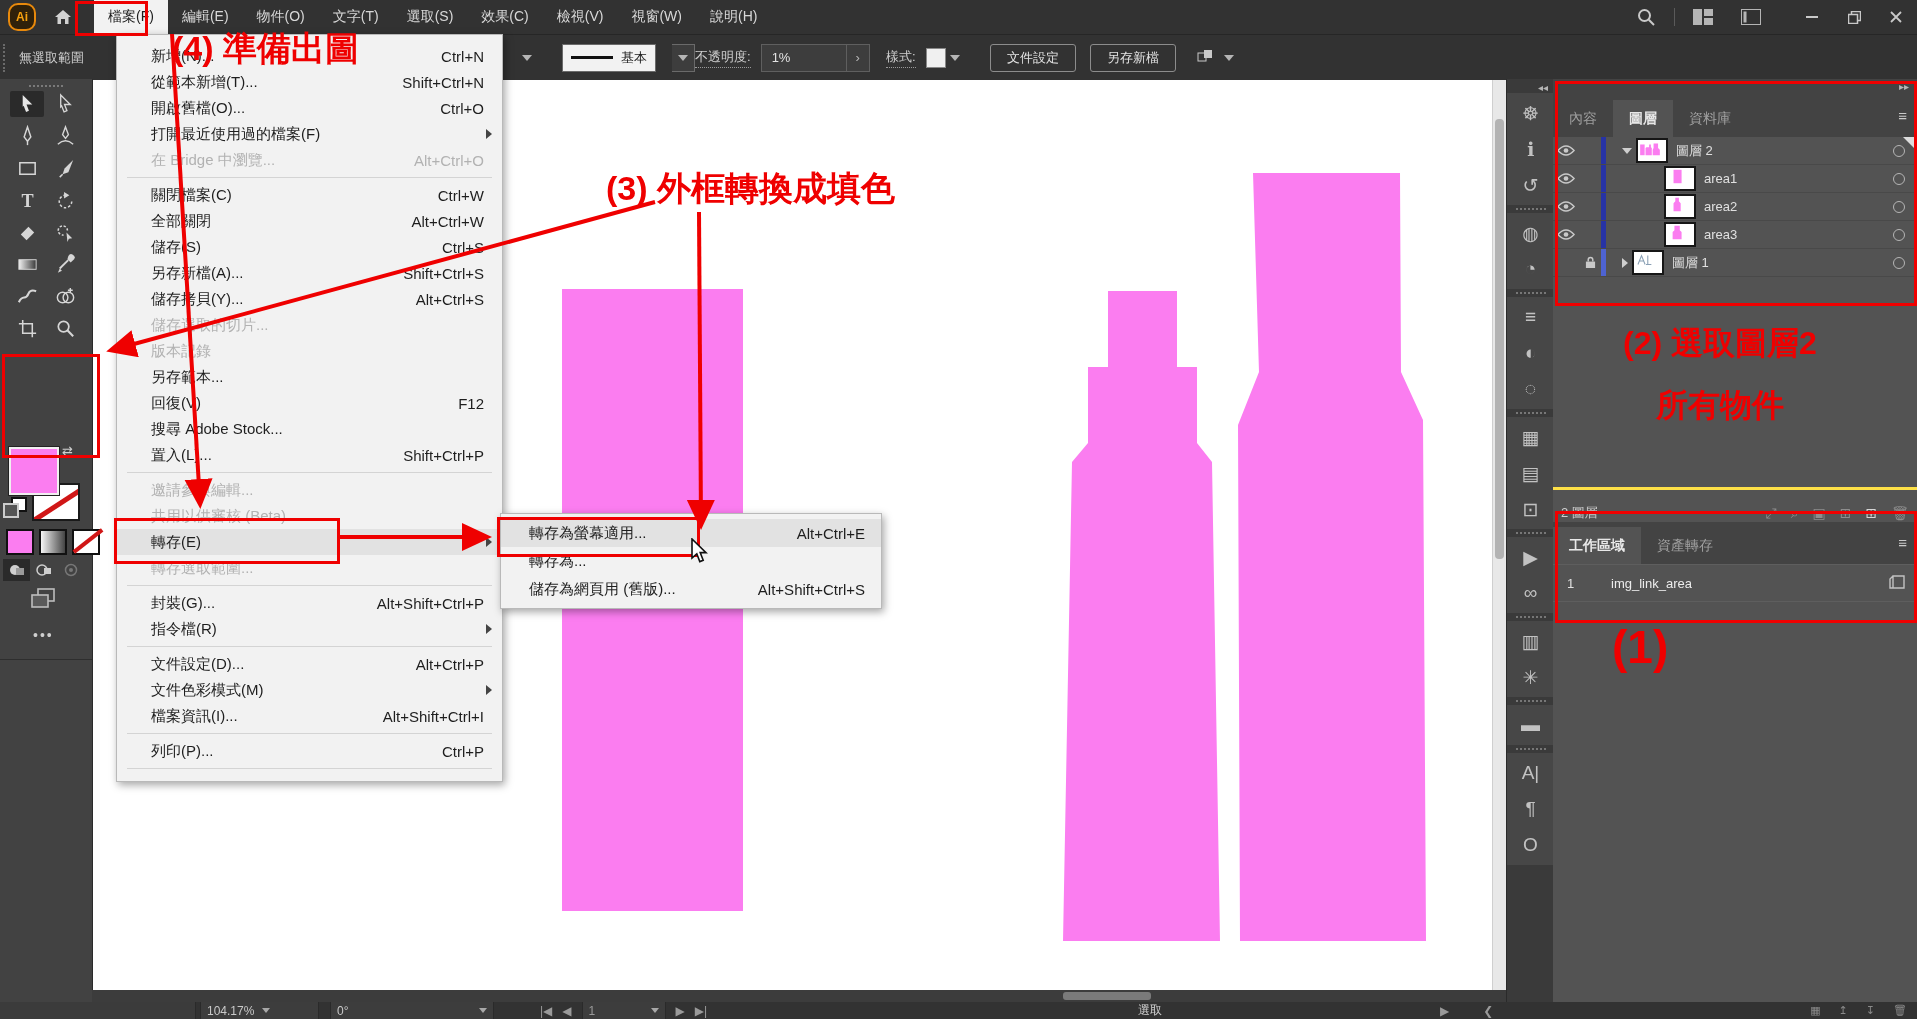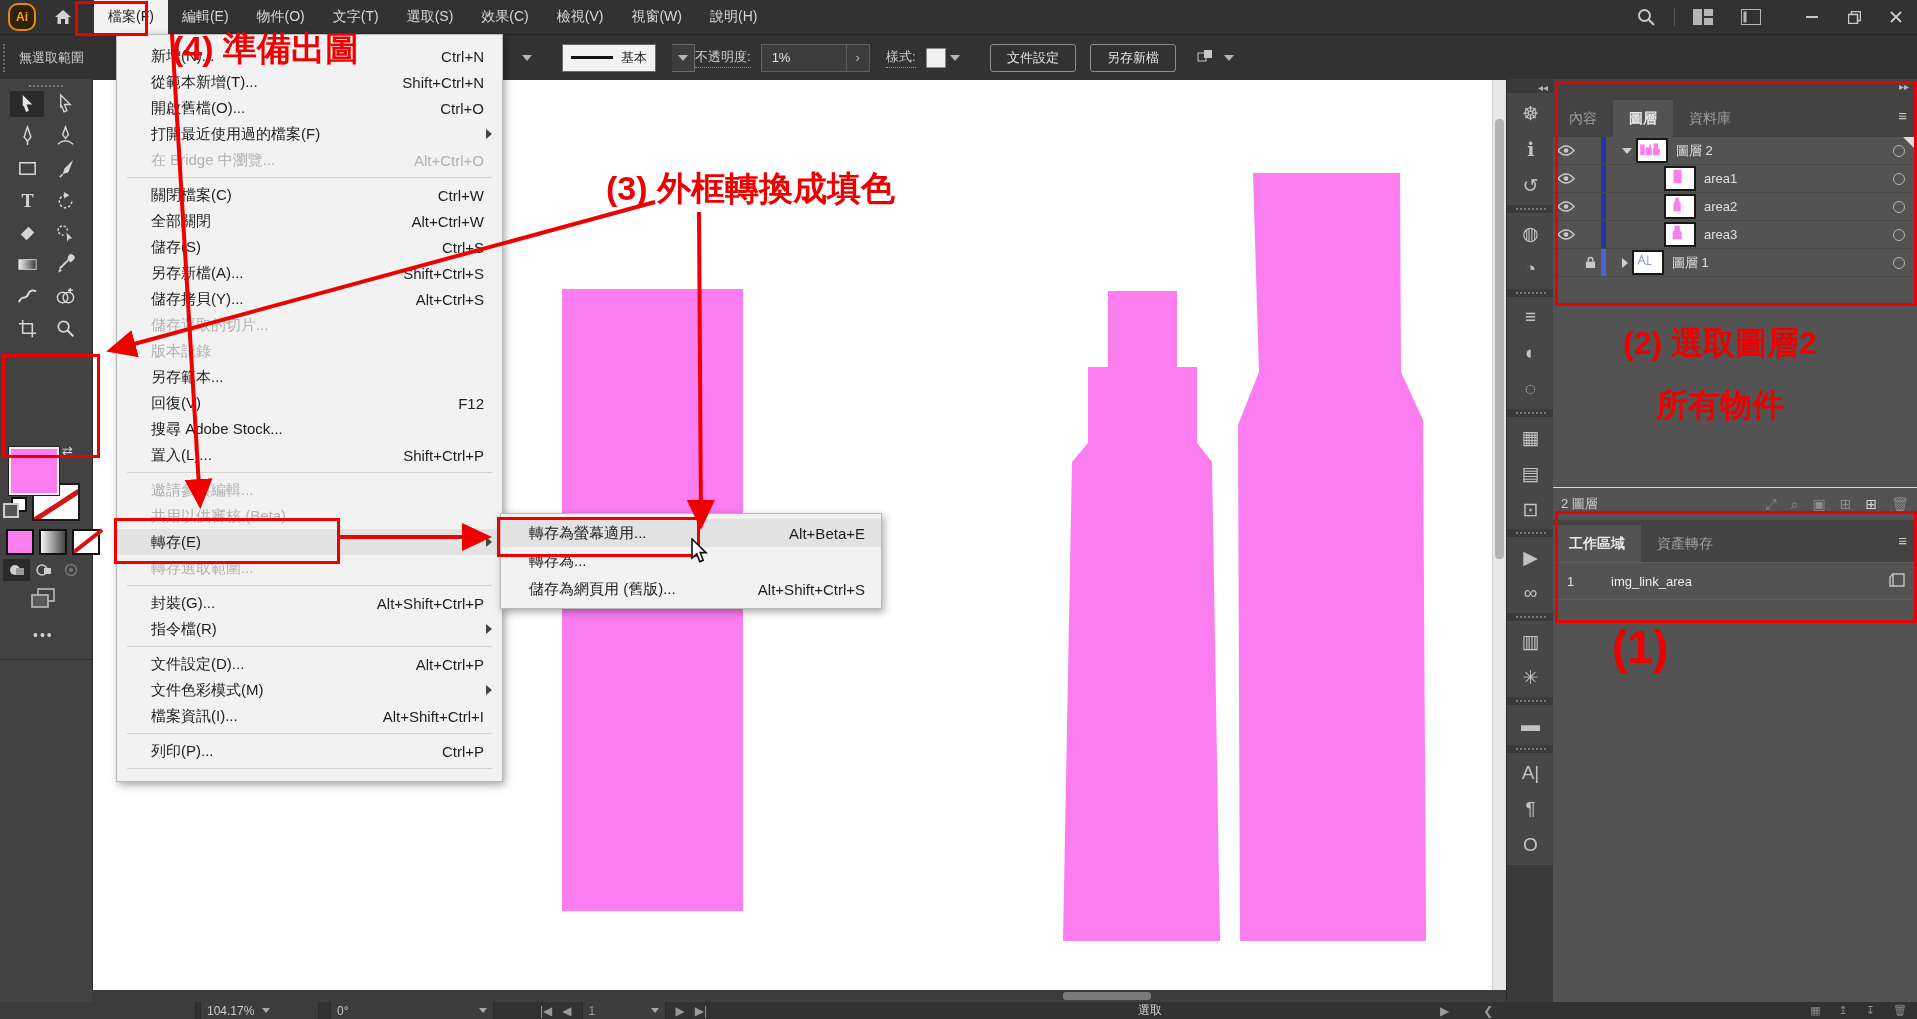--- a/index.html
+++ b/index.html
@@ -99,21 +99,21 @@
   .eye-col{width:26px;display:flex;justify-content:center;}
   .lock-col{width:22px;display:flex;justify-content:center;}
   .sel-bar{width:5px;align-self:stretch;}
   .chev{width:0;height:0;margin:0 4px;}
   .chev.down{border-left:5px solid transparent;border-right:5px solid transparent;border-top:6px solid #cfcfcf;}
   .chev.right{border-top:5px solid transparent;border-bottom:5px solid transparent;border-left:6px solid #cfcfcf;}
   .thumb{width:28px;height:21px;background:#fff;border:2px solid #161616;margin-right:8px;flex:none;}
   .layer-label{white-space:nowrap;}
   .target-circle{position:absolute;right:12px;width:10px;height:10px;border:1px solid #b5b5b5;border-radius:50%;}
   .sel-indicator{position:absolute;right:0;top:0;width:0;height:0;border-left:14px solid transparent;border-top:14px solid #dddddd;}
-  .layers-bottom{height:32px;background:#535353;border-top:1px solid #fde047;display:flex;align-items:center;position:relative;}
+  .layers-bottom{height:32px;background:#535353;border-top:3px solid #fde047;display:flex;align-items:flex-end;position:relative;}
   .layers-count{margin-left:8px;color:#cfcfcf;}
   .lb-icons{position:absolute;right:8px;display:flex;gap:14px;color:#8d8d8d;font-size:14px;}
   .lb-icons .bright{color:#d6d6d6;}
   .ab-row{height:36px;display:flex;align-items:center;background:#535353;border-bottom:1px solid #5e5e5e;border-top:1px solid #5e5e5e;position:relative;}
   .ab-num{width:44px;padding-left:14px;color:#e0e0e0;}
   .ab-name{color:#ececec;}
   .ab-icon{position:absolute;right:12px;color:#c2c2c2;}
   .rc-fill{background:#535353;}
   
   .statusbar{position:absolute;left:0;top:1002px;width:1917px;height:17px;background:#323232;z-index:3;
@@ -721,21 +721,21 @@
       <div class="fm-sep"></div>
       <div class="fm-row">
         <span class="fm-label">列印(P)...</span>
         <span class="fm-short">Ctrl+P</span>
       </div>
       <div class="fm-sep"></div>
     </div>
   <div class="submenu" id="export-submenu">
       <div class="sm-row hl">
         <span class="fm-label">轉存為螢幕適用...</span>
-        <span class="fm-short">Alt+Beta+E</span>
+        <span class="fm-short">Alt+Ctrl+E</span>
       </div>
       <div class="sm-row">
         <span class="fm-label">轉存為...</span>
       </div>
       <div class="sm-row">
         <span class="fm-label">儲存為網頁用 (舊版)...</span>
         <span class="fm-short">Alt+Shift+Ctrl+S</span>
       </div>
     </div>
 

